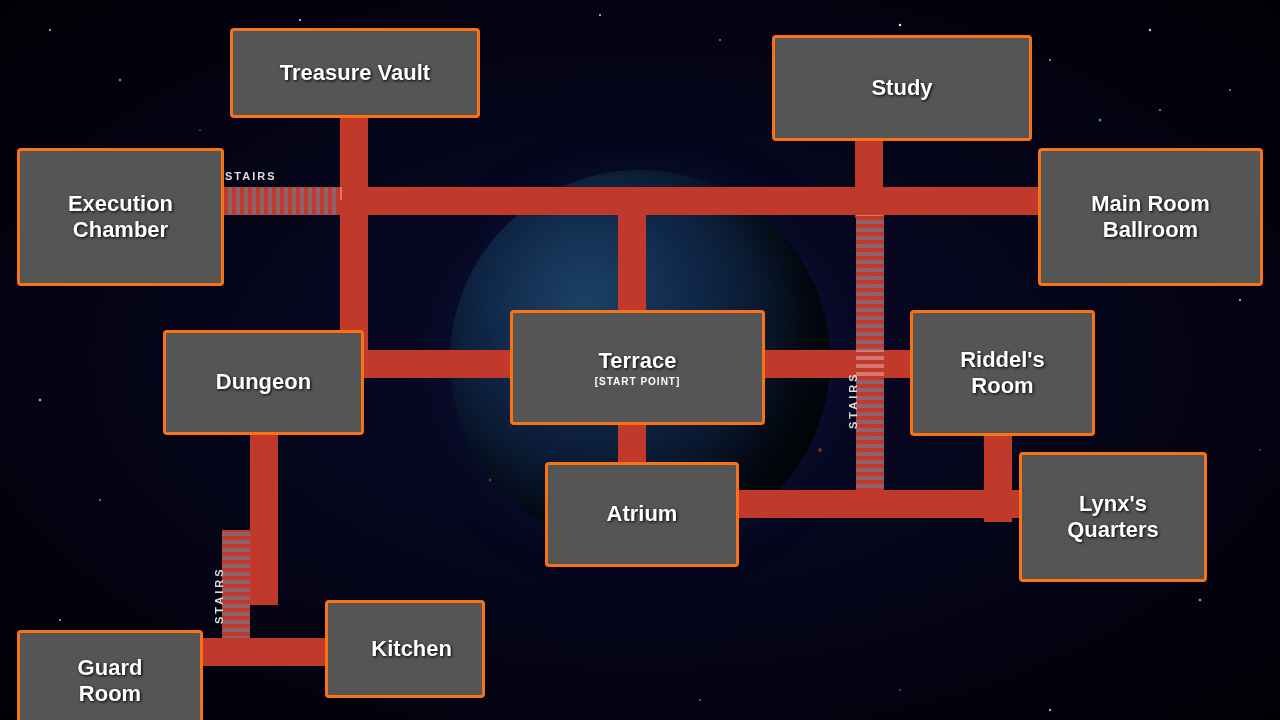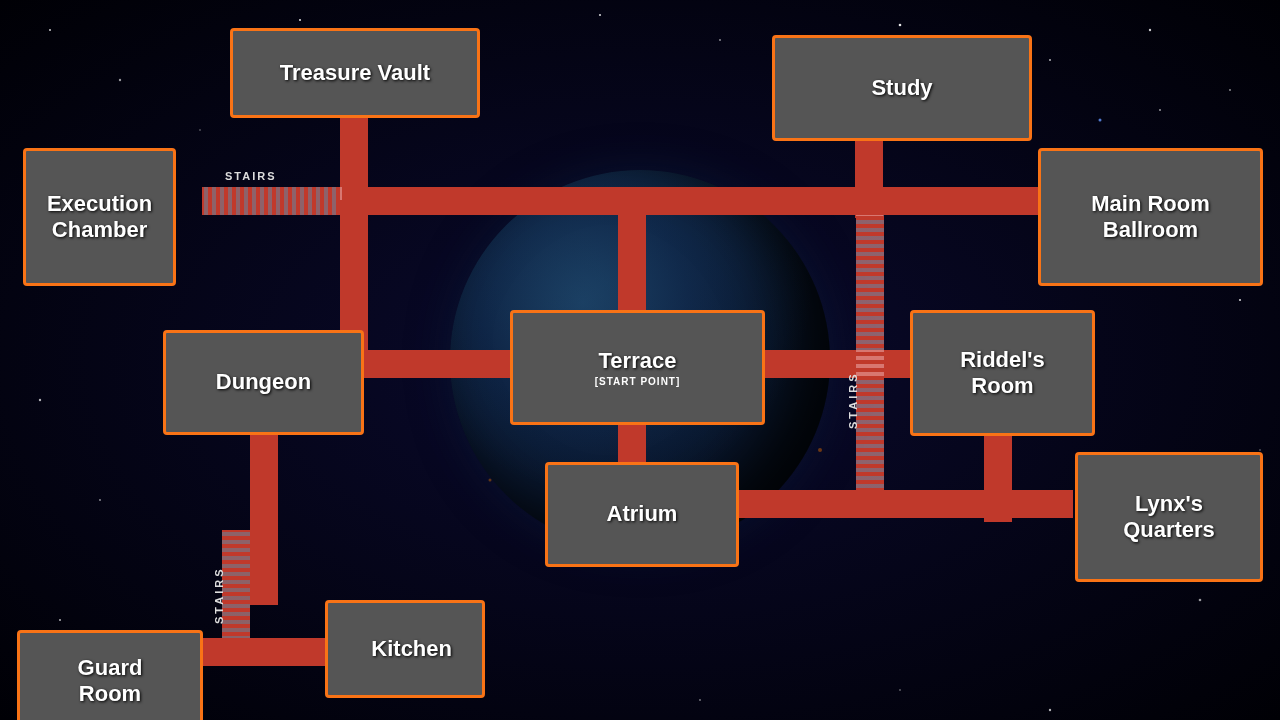--- a/index.html
+++ b/index.html
@@ -213,21 +213,21 @@
 <div class="stairs-label vertical" style="left: 213px; top: 540px; height: 110px; display:flex; align-items:center; justify-content:center; writing-mode:vertical-rl; transform:rotate(180deg); letter-spacing:3px; font-size:11px; font-weight:900; color:#ddd;">STAIRS</div>
 
 <div class="room" style="left:230px; top:28px; width:250px; height:90px;">
   <span class="room-title">Treasure Vault</span>
 </div>
 
 <div class="room" style="left:748px; top:35px; width:260px; height:106px;margin-left:24px;">
   <span class="room-title">Study</span>
 </div>
 
-<div class="room" style="left:23px; top:148px; width:153px; height:138px;">
+<div class="room" style="left:17px; top:148px; width:207px; height:138px;">
   <span class="room-title">Execution Chamber</span>
 </div>
 
 <div class="room" style="left:1038px; top:148px; width:225px; height:138px;">
   <span class="room-title">Main Room Ballroom</span>
 </div>
 
 <div class="room" style="left:163px; top:330px; width:201px; height:105px;">
   <span class="room-title">Dungeon</span>
 </div>
@@ -238,21 +238,21 @@
 </div>
 
 <div class="room" style="left:910px; top:310px; width:185px; height:126px;">
   <span class="room-title">Riddel's Room</span>
 </div>
 
 <div class="room" style="left:545px; top:462px; width:194px; height:105px;">
   <span class="room-title">Atrium</span>
 </div>
 
-<div class="room" style="left:1075px; top:452px; width:188px; height:130px;">
+<div class="room" style="left:1019px; top:452px; width:188px; height:130px;">
   <span class="room-title">Lynx's Quarters</span>
 </div>
 
 <div class="room" style="left:17px; top:630px; width:186px; height:102px;">
   <span class="room-title">Guard Room</span>
 </div>
 
 <div class="room" style="left:325px; top:600px; width:160px; height:98px;align-items:flex-end;">
   <span class="room-title">Kitchen</span>
 </div>

